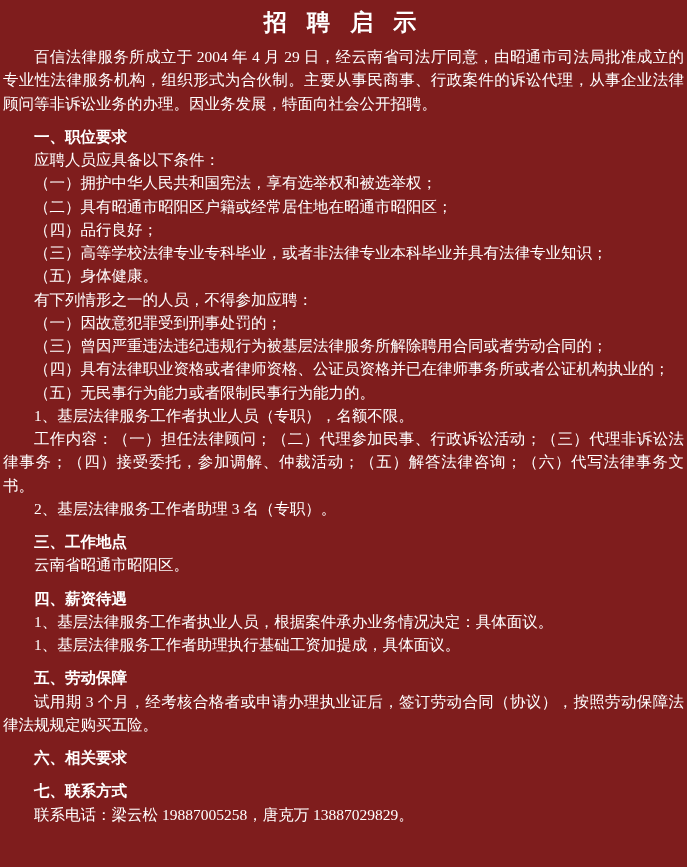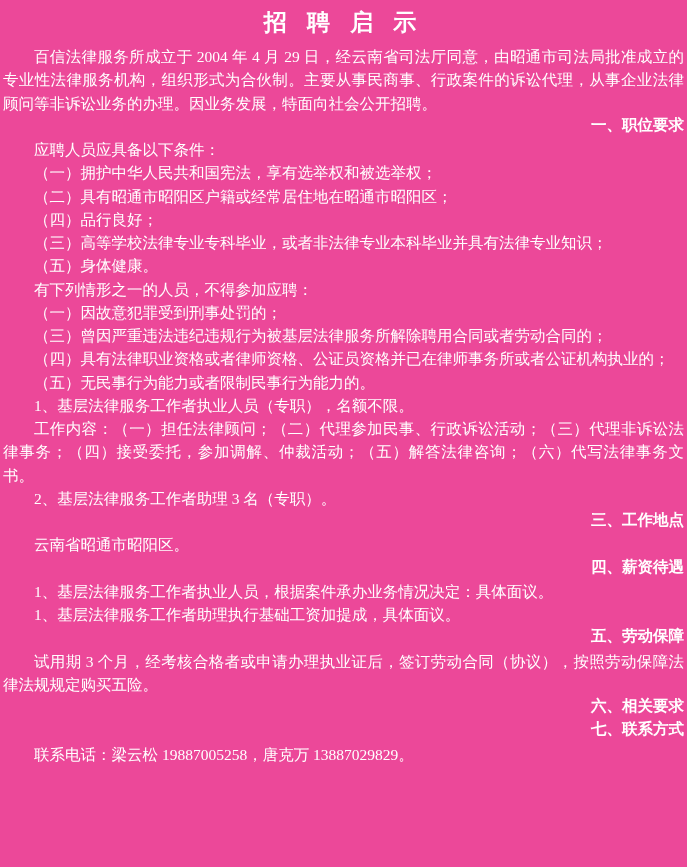--- a/index.html
+++ b/index.html
@@ -25,29 +25,30 @@
     margin: 2px 0 8px 0;
     line-height: 30px;
     white-space: pre;
   }
   .content p {
     margin: 0;
     text-indent: 2em;
     text-align: justify;
   }
   .content p.heading {
-    font-family: Liberation Mono, monospace;
+    font-family: Liberation Sans, sans-serif;
     font-weight: bold;
-    text-align: right;
+    text-align: left;
+    margin-top: 10px;
   }
 </style>
 </head>
 <body>
 
-<div class="page" style="background: #ec4899; color: rgb(255, 255, 255);">
+<div class="page" style="background: #7f1d1d; color: rgb(255, 255, 255);">
   <h1 class="title">招 聘 启 示</h1>
   <div class="content">
       <p class="body">百信法律服务所成立于 2004 年 4 月 29 日，经云南省司法厅同意，由昭通市司法局批准成立的专业性法律服务机构，组织形式为合伙制。主要从事民商事、行政案件的诉讼代理，从事企业法律顾问等非诉讼业务的办理。因业务发展，特面向社会公开招聘。</p>
       <p class="heading">一、职位要求</p>
       <p class="body">应聘人员应具备以下条件：</p>
       <p class="body">（一）拥护中华人民共和国宪法，享有选举权和被选举权；</p>
       <p class="body">（二）具有昭通市昭阳区户籍或经常居住地在昭通市昭阳区；</p>
       <p class="body">（四）品行良好；</p>
       <p class="body">（三）高等学校法律专业专科毕业，或者非法律专业本科毕业并具有法律专业知识；</p>
       <p class="body">（五）身体健康。</p>

